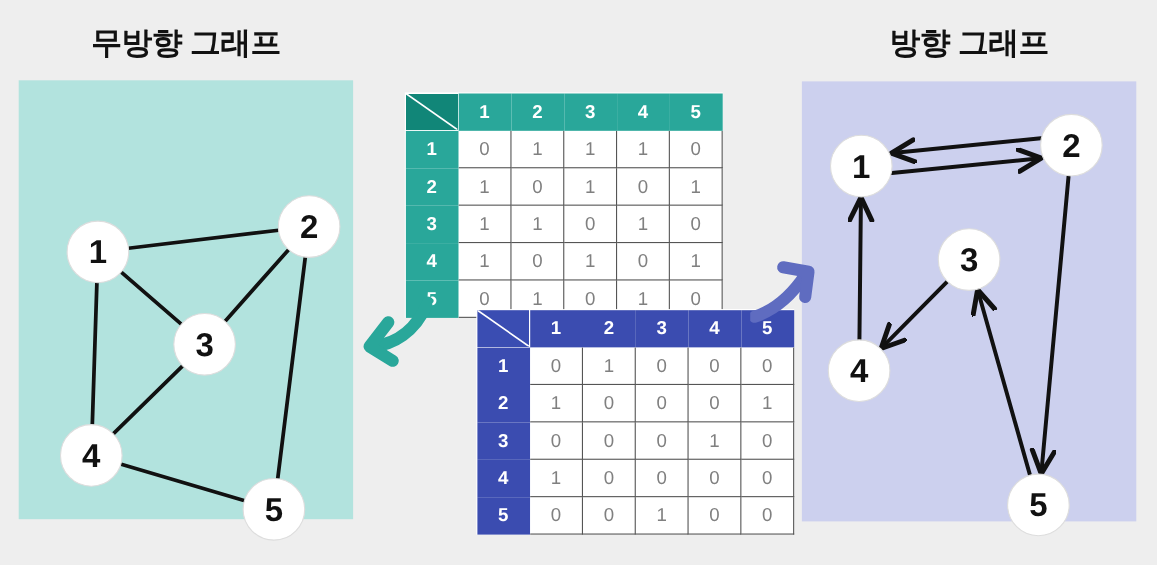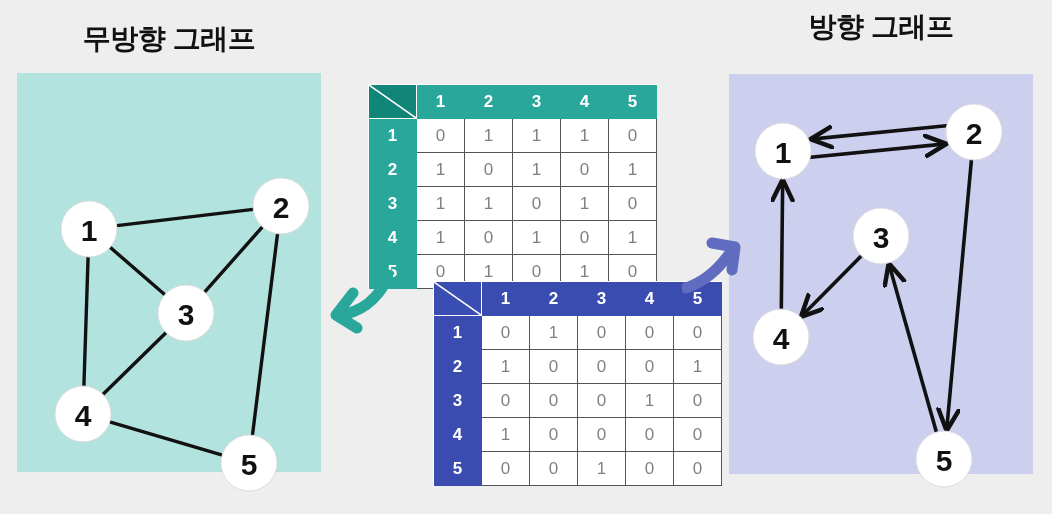--- a/index.html
+++ b/index.html
@@ -16,21 +16,21 @@
   .title{
     position:absolute;
     font-size:28px;
     font-weight:900;
     color:#111111;
     letter-spacing:-0.5px;
     white-space:nowrap;
     text-align:center;
   }
   #title-left{left:17px;top:20px;width:304px;}
-  #title-right{left:729px;top:8px;width:304px;}
+  #title-right{left:729px;top:20px;width:304px;}
 
   
   .panel{position:absolute;}
   #panel-undirected{left:17px;top:73px;width:304px;height:399px;background:#b2e3de;}
   #panel-directed{left:729px;top:74px;width:304px;height:400px;background:#ccd0ee;}
   .panel svg{position:absolute;left:0;top:0;width:100%;height:100%;overflow:visible;}
 
   .node-circle{fill:#ffffff;stroke:#dddddd;stroke-width:1;}
   .node-label{
     font-family:"Liberation Sans", sans-serif;

